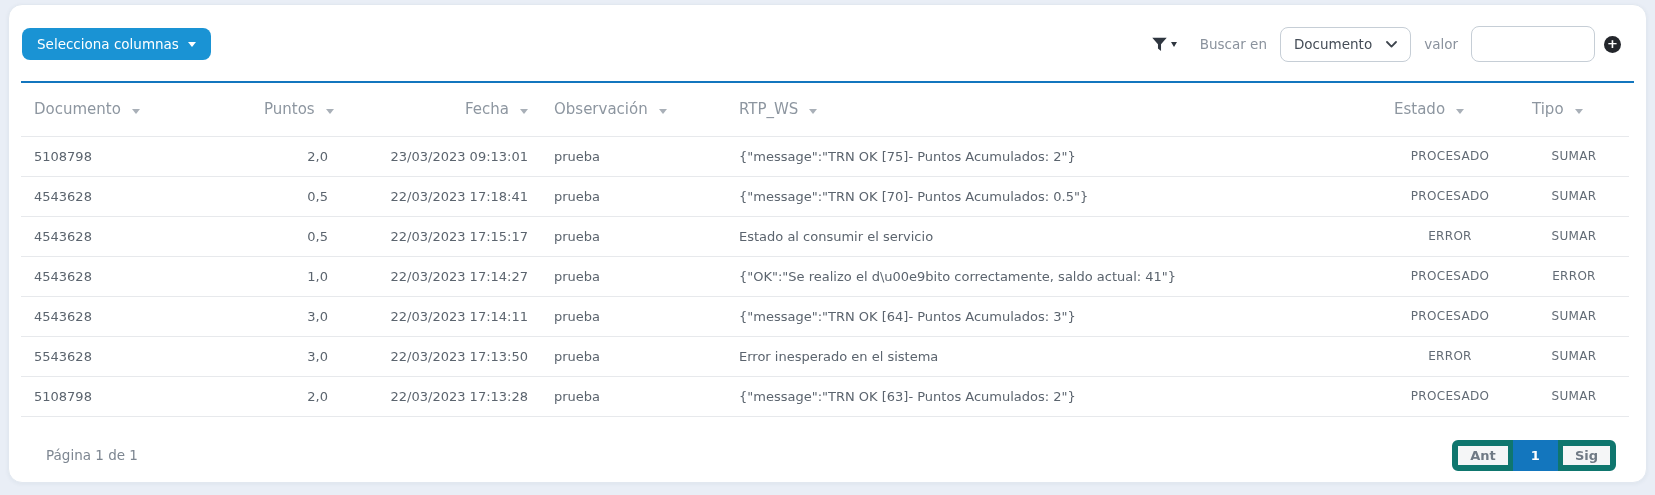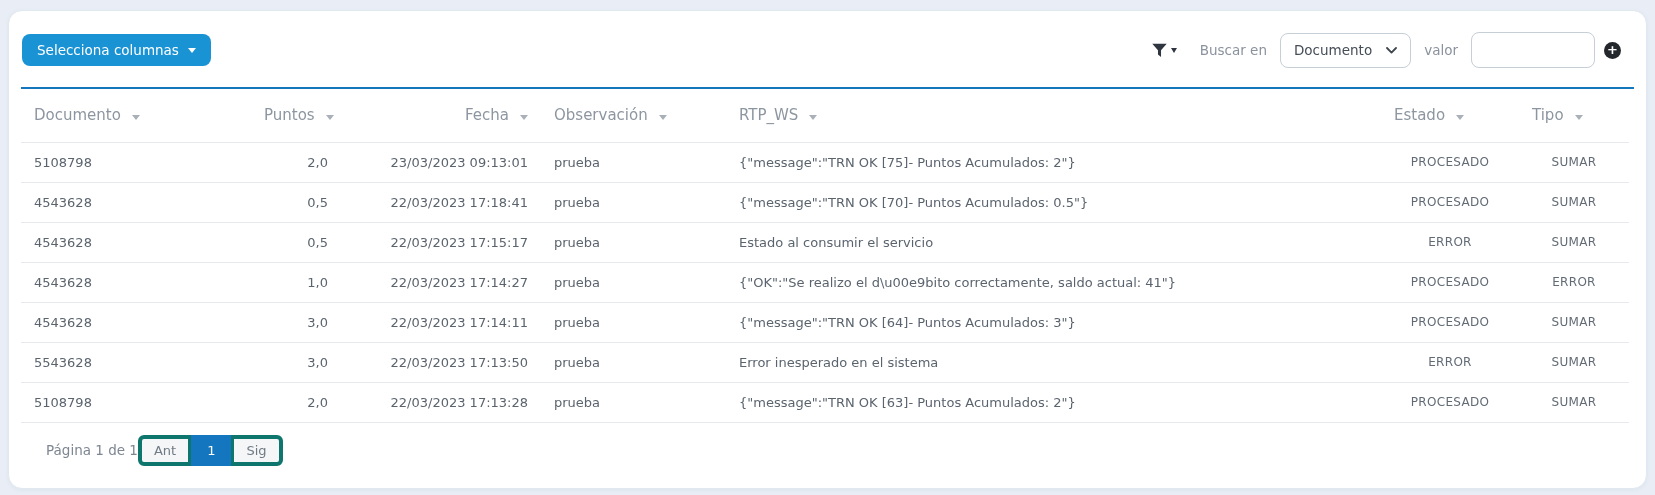--- a/index.html
+++ b/index.html
@@ -5,21 +5,21 @@
   * { box-sizing: border-box; }
   html, body { margin: 0; padding: 0; }
   body {
     width: 1655px; height: 495px;
     background: #e9eef6;
     font-family: "DejaVu Sans", "Liberation Sans", sans-serif;
     overflow: hidden;
     color: #5b646e;
   }
   .card {
-    position: absolute; left: 8px; top: 10px;
+    position: absolute; left: 8px; top: 4px;
     width: 1639px; height: 479px;
     background: #ffffff;
     border: 1px solid #e2e8f0;
     border-radius: 14px;
     box-shadow: 0 1px 4px rgba(40,60,90,0.06);
     display: flex; flex-direction: column;
   }
   
   .toolbar {
     display: flex; justify-content: space-between; align-items: center;
@@ -88,31 +88,31 @@
   .sort-caret {
     width: 0; height: 0; display: inline-block;
     border-left: 4px solid transparent;
     border-right: 4px solid transparent;
     border-top: 5px solid #a9b0b8;
     margin-left: 11px; cursor: pointer;
   }
   
   .footer {
     flex: 1;
-    margin: 0 12px;
+    margin: 11px 12px;
     padding: 12px 18px 12px 25px;
-    display: flex; justify-content: flex-start; align-items: flex-start;
+    display: flex; justify-content: space-between; align-items: flex-start;
   }
   .page-summary { color: #7d8691; font-size: 13.5px; padding-top: 7px; }
   .pager { display: inline-flex; }
   .pager button {
     height: 31px; min-width: 36px; padding: 0 12px;
-    background: #f5f6f7; border: 4px solid #0f766e;
+    background: #f5f6f7; border: 6px solid #0f766e;
     color: #707a85; font-size: 13px; font-family: inherit;
-    cursor: pointer; position: relative;
+    cursor: pointer; position: relative; font-weight: bold;
   }
   .pager button + button { margin-left: -1px; }
   .pager button:first-child { border-radius: 6px 0 0 6px; }
   .pager button:last-child { border-radius: 0 6px 6px 0; }
   .pager button.active {
     background: #1376be; border-color: #1376be; color: #ffffff; z-index: 1;
   }
   svg { display: block; }
 </style>
 </head>

